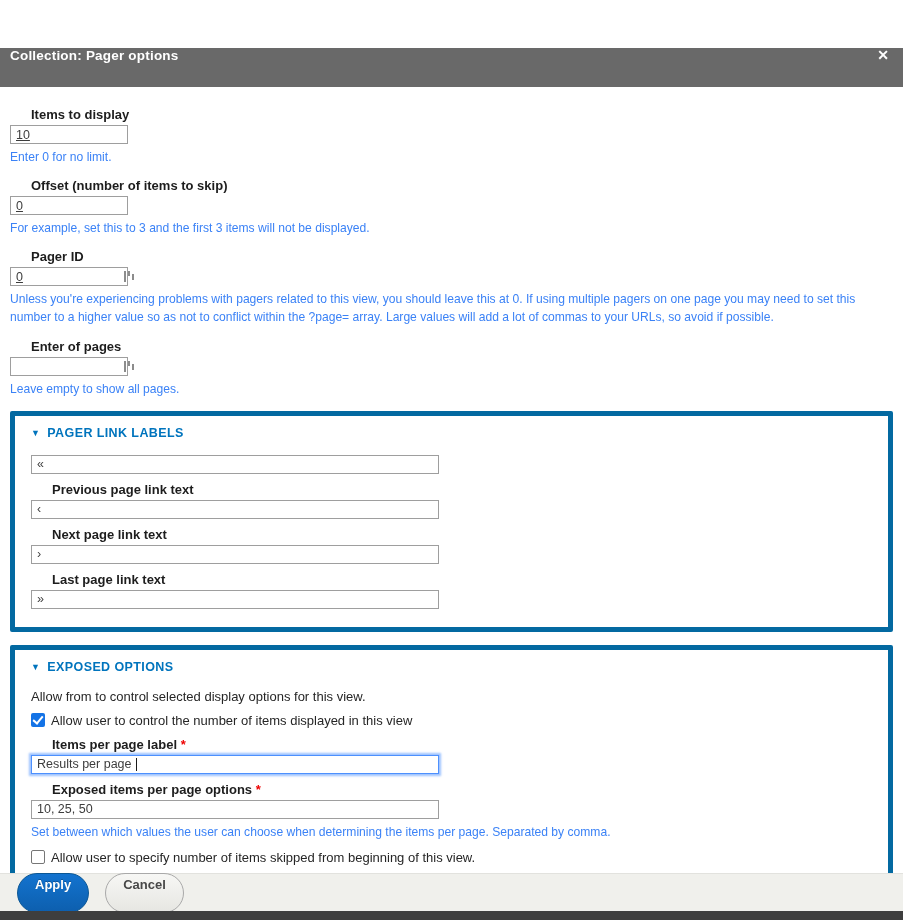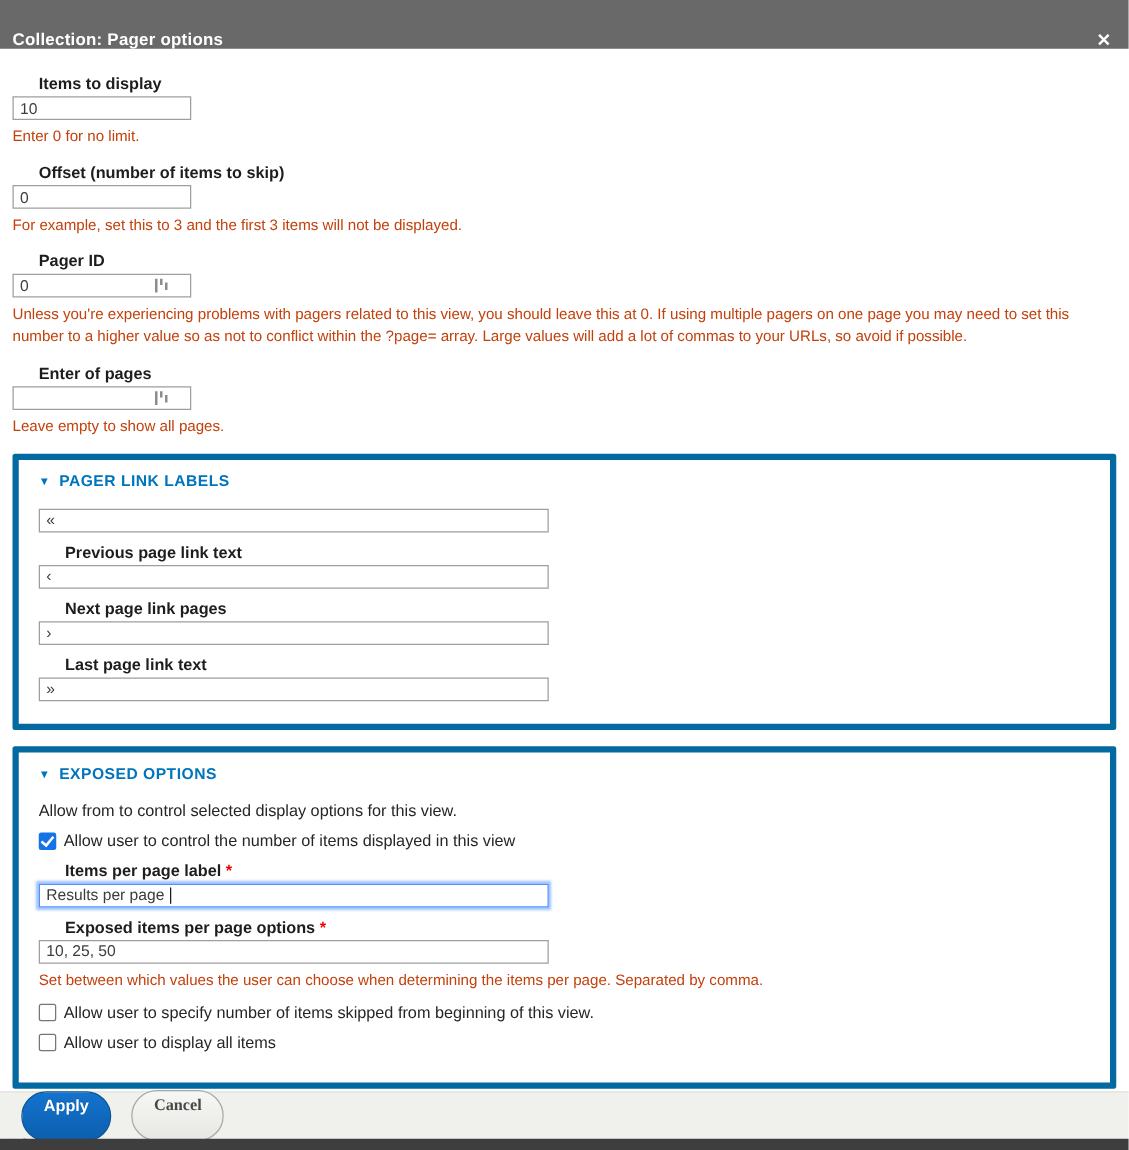--- a/index.html
+++ b/index.html
@@ -1,57 +1,57 @@
 <!DOCTYPE html>
 <html><head>
 <meta charset="utf-8">
 <title>Collection: Pager options</title>
 <style>
   html,body{margin:0;padding:0;}
   body{width:903px;height:920px;position:relative;overflow:hidden;background:#fff;
        font-family:"Liberation Sans",sans-serif;font-size:13px;color:#262626;}
-  .dialog-header{height:39px;background:#696969;display:flex;align-items:flex-end;
-       justify-content:space-between;padding:0 14px 0 10px;box-sizing:border-box;}
+  .dialog-header{height:39px;background:#696969;display:flex;align-items:flex-start;
+       justify-content:space-between;padding:0 14px 0 10px;box-sizing:border-box;margin-top:48px;}
   .dialog-title{color:#fff;font-weight:700;font-size:13.5px;letter-spacing:.2px;}
   .close-btn{background:none;border:none;color:#fff;font-size:14px;font-weight:700;
        cursor:pointer;padding:0;line-height:1;font-family:"Liberation Sans",sans-serif;}
   .content{padding:0 10px;}
   .form-item{margin:12px 0;}
   .form-item.first{margin-top:20px;}
   label{display:block;font-weight:700;margin:0 0 3px;color:#1d1d1d;padding-left:21px;}
   .text{box-sizing:border-box;height:19px;border:1px solid #9e9e9e;padding:1px 5px;
        font-family:"Liberation Sans",sans-serif;font-size:12.5px;color:#3d3d3d;background:#fff;}
-  .small{width:143px;}
+  .small{width:118px;text-decoration:underline;}
   .wide{width:408px;}
-  .description{font-size:12.1px;color:#c2410c;margin-top:4px;line-height:1.5;max-width:880px;}
+  .description{font-size:12.1px;color:#3b82f6;margin-top:4px;line-height:1.5;max-width:880px;}
   .input-wrap{position:relative;display:inline-block;}
   .input-icon{position:absolute;left:114px;top:3px;width:11px;height:13px;}
   .fieldset{border:5px solid #0369a1;border-radius:2px;margin:13px 0;padding:10px 16px 16px;background:#fff;}
   .legend{color:#0074bd;font-weight:700;font-size:12.5px;letter-spacing:.4px;margin:0 0 15px;cursor:pointer;}
   .legend .arrow{font-size:9px;margin-right:7px;vertical-align:1px;}
   .fieldset .form-item{margin:0 0 8px;}
   .fieldset .form-item.last{margin-bottom:2px;}
   .intro{margin:0 0 8px;}
-  .checkbox-row{display:flex;align-items:flex-end;margin:9px 0;}
+  .checkbox-row{display:flex;align-items:center;margin:9px 0;}
   .cb{width:14px;height:14px;box-sizing:border-box;margin-right:6px;flex:none;border-radius:2px;}
   .cb.unchecked{border:1px solid #767676;background:#fff;}
   .cb.checked{background:#1473e6;position:relative;}
   .cb.checked::after{content:"";position:absolute;left:4px;top:1px;width:4px;height:8px;
        border:solid #fff;border-width:0 2px 2px 0;transform:rotate(40deg);}
   .req{color:#ee0000;font-weight:700;}
   .focused{border:1px solid #4d90fe;box-shadow:0 0 2px 2px rgba(77,144,254,.55);outline:none;}
   .caret{position:absolute;left:105px;top:3px;width:1px;height:13px;background:#1a1a1a;}
   .footer{position:absolute;left:0;right:0;bottom:9px;height:38px;background:#f0f0ec;
        border-top:1px solid #e2e2de;display:flex;align-items:center;padding:0 10px;box-sizing:border-box;}
   .btn{font-family:"Liberation Sans",sans-serif;font-weight:700;font-size:13px;
        border-radius:20em;padding:3px 17px 20px;cursor:pointer;}
   .btn.primary{margin-left:7px;background:linear-gradient(#1373cf,#0d5fae);
        border:1px solid #0b5795;color:#fff;text-shadow:0 -1px 0 rgba(0,0,0,.25);}
   .btn.secondary{margin-left:16px;background:linear-gradient(#f7f7f5,#e6e6e2);
-       border:1px solid #a9a9a9;color:#484848;font-family:Liberation Serif, serif;}
+       border:1px solid #a9a9a9;color:#484848;}
   .bottom-bar{position:absolute;left:0;right:0;bottom:0;height:9px;background:#3e3e3e;}
 </style>
 </head>
 <body>
 
 <div class="dialog">
 
   <header class="dialog-header">
     <span class="dialog-title">Collection: Pager options</span>
     <button class="close-btn">✕</button>
@@ -106,21 +106,21 @@
         <span class="arrow">▼</span><span>PAGER LINK LABELS</span>
       </div>
       <div class="form-item">
         <input class="text wide" value="«" style="">
       </div>
       <div class="form-item">
         <label>Previous page link text</label>
         <input class="text wide" value="‹" style="">
       </div>
       <div class="form-item">
-        <label>Next page link pages</label>
+        <label>Next page link text</label>
         <input class="text wide" value="›" style="">
       </div>
       <div class="form-item last">
         <label>Last page link text</label>
         <input class="text wide" value="»" style="">
       </div>
     </div>
 
     <div class="fieldset">
       <div class="legend">

